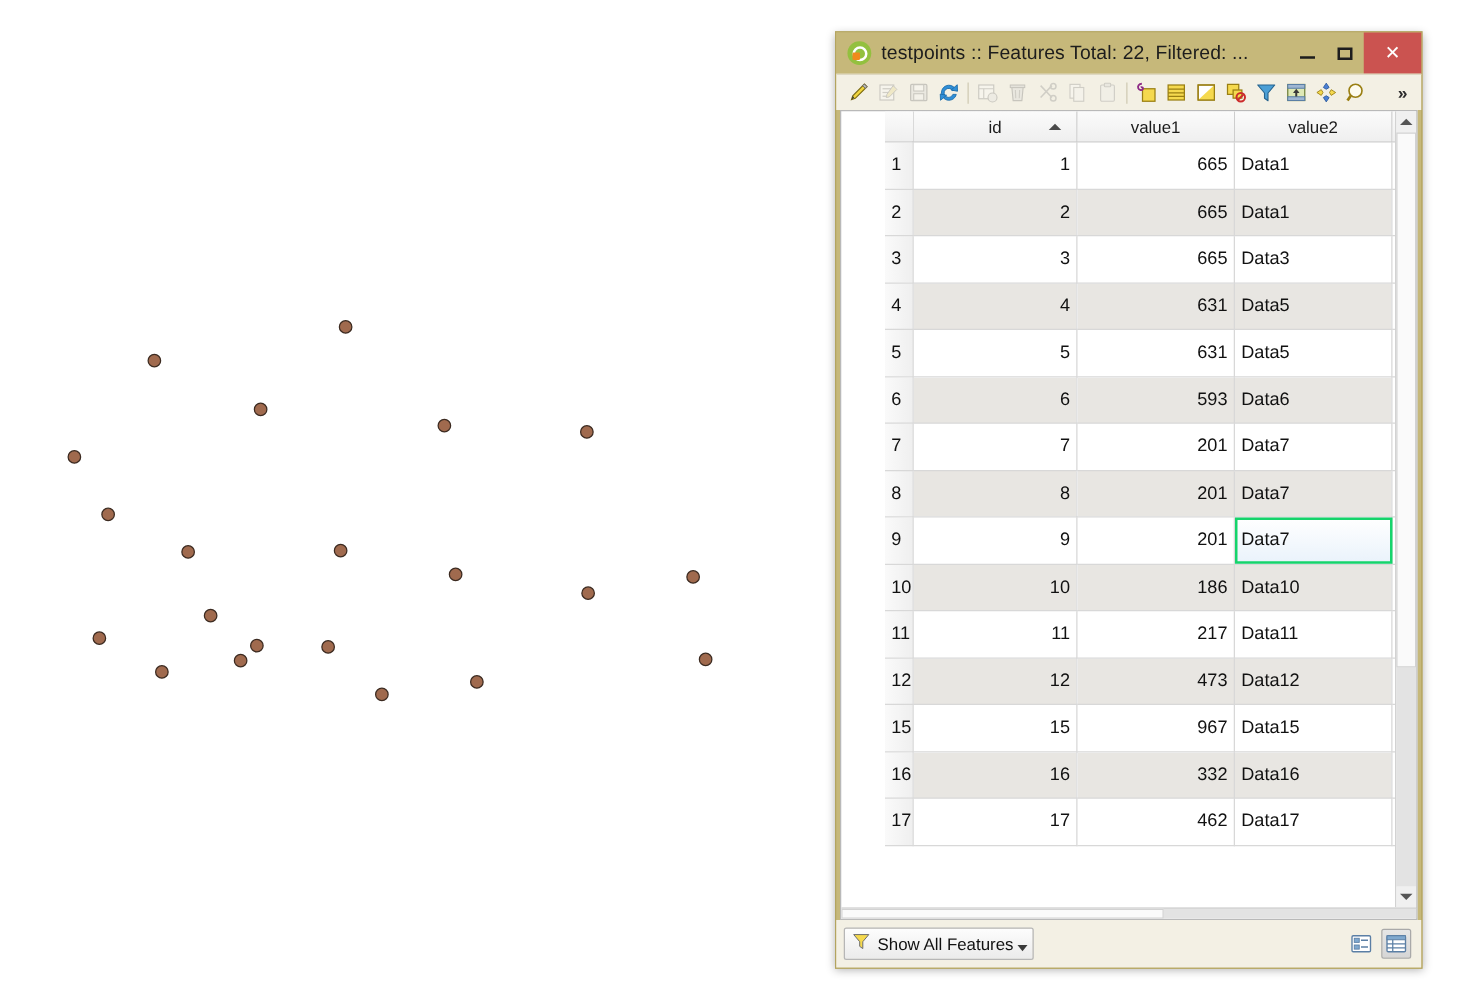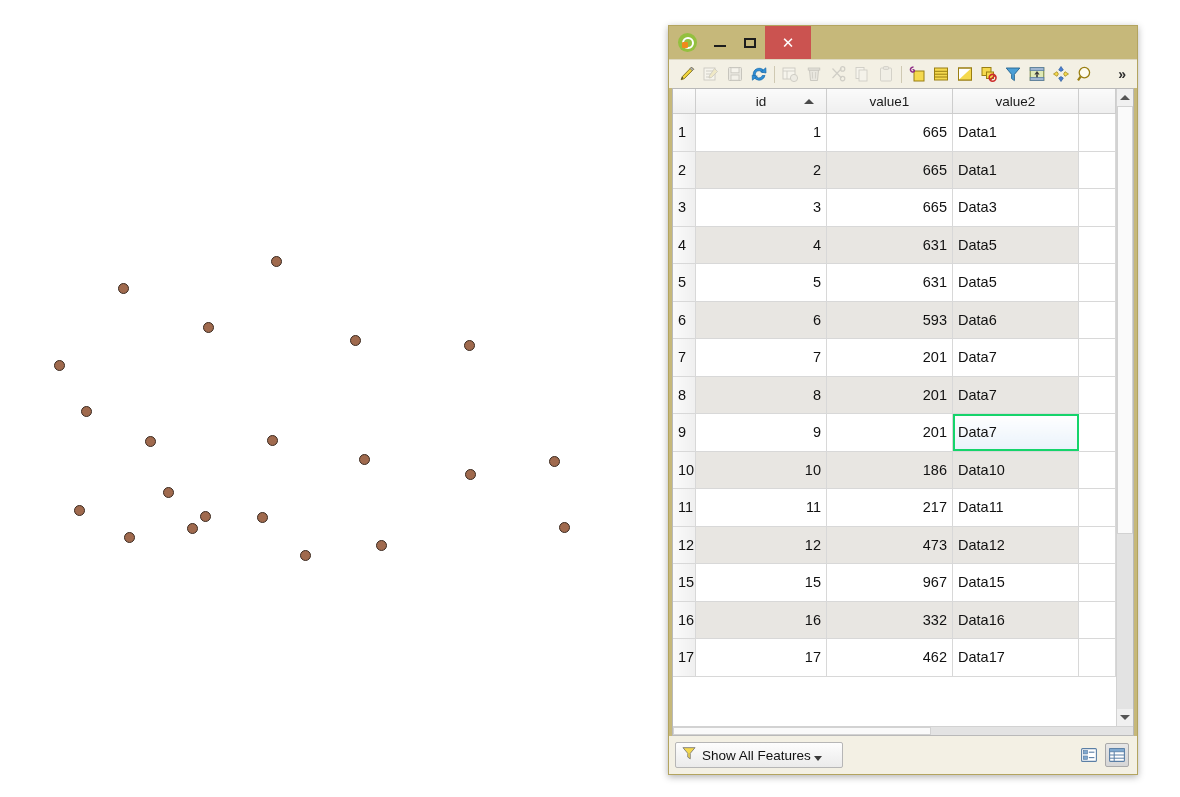--- a/index.html
+++ b/index.html
@@ -182,20 +182,21 @@
     flex: 1 1 auto;
     overflow: hidden;
     position: relative;
   }
   table.attr-table {
     border-collapse: collapse;
     table-layout: fixed;
     width: 100%;
     font-size: 13.5px;
     color: #111111;
+    margin-left: 35px;
   }
   table.attr-table th {
     height: 24px;
     background: linear-gradient(to bottom, #fbfbfb 0%, #efefef 100%);
     border-right: 1px solid #cdcdcd;
     border-bottom: 1px solid #cdcdcd;
     font-weight: normal;
     font-size: 13.5px;
     color: #1a1a1a;
     padding: 0;
@@ -321,21 +322,21 @@
     padding: 0 8px 0 6px;
     box-sizing: border-box;
   }
   #show-all-features-btn {
     height: 26px;
     display: flex;
     align-items: center;
     background: linear-gradient(to bottom, #fdfdfd 0%, #ebebeb 100%);
     border: 1px solid #b6b6b6;
     border-radius: 2px;
-    padding: 0 20px 0 5px;
+    padding: 0 4px 0 5px;
     box-sizing: border-box;
   }
   #show-all-features-btn .label {
     font-size: 13.5px;
     color: #111111;
     margin: 0 2px 0 5px;
   }
   #show-all-features-btn .caret {
     width: 0; height: 0;
     border-left: 4px solid transparent;
@@ -388,20 +389,21 @@
     <div class="map-point" style="left: 558.5px; top: 521.5px; width: 11px; height: 11px; background: rgb(160, 106, 78); border-color: rgb(59, 42, 32);"></div>
     <div class="map-point" style="left: 123.5px; top: 531.5px; width: 11px; height: 11px; background: rgb(160, 106, 78); border-color: rgb(59, 42, 32);"></div>
     <div class="map-point" style="left: 375.5px; top: 539.5px; width: 11px; height: 11px; background: rgb(160, 106, 78); border-color: rgb(59, 42, 32);"></div>
     <div class="map-point" style="left: 299.5px; top: 549.5px; width: 11px; height: 11px; background: rgb(160, 106, 78); border-color: rgb(59, 42, 32);"></div>
   </div>
 
 <div id="attribute-window">
 
   <div id="title-bar">
     <div id="qgis-logo"></div>
+    <div id="window-title">testpoints :: Features Total: 22, Filtered: ...</div>
     <div class="win-btn" id="btn-minimize">
         <span class="glyph"></span>
       </div>
     <div class="win-btn" id="btn-maximize">
         <span class="glyph"></span>
       </div>
     <div class="win-btn" id="btn-close">✕</div>
   </div>
 
   <div id="toolbar">

